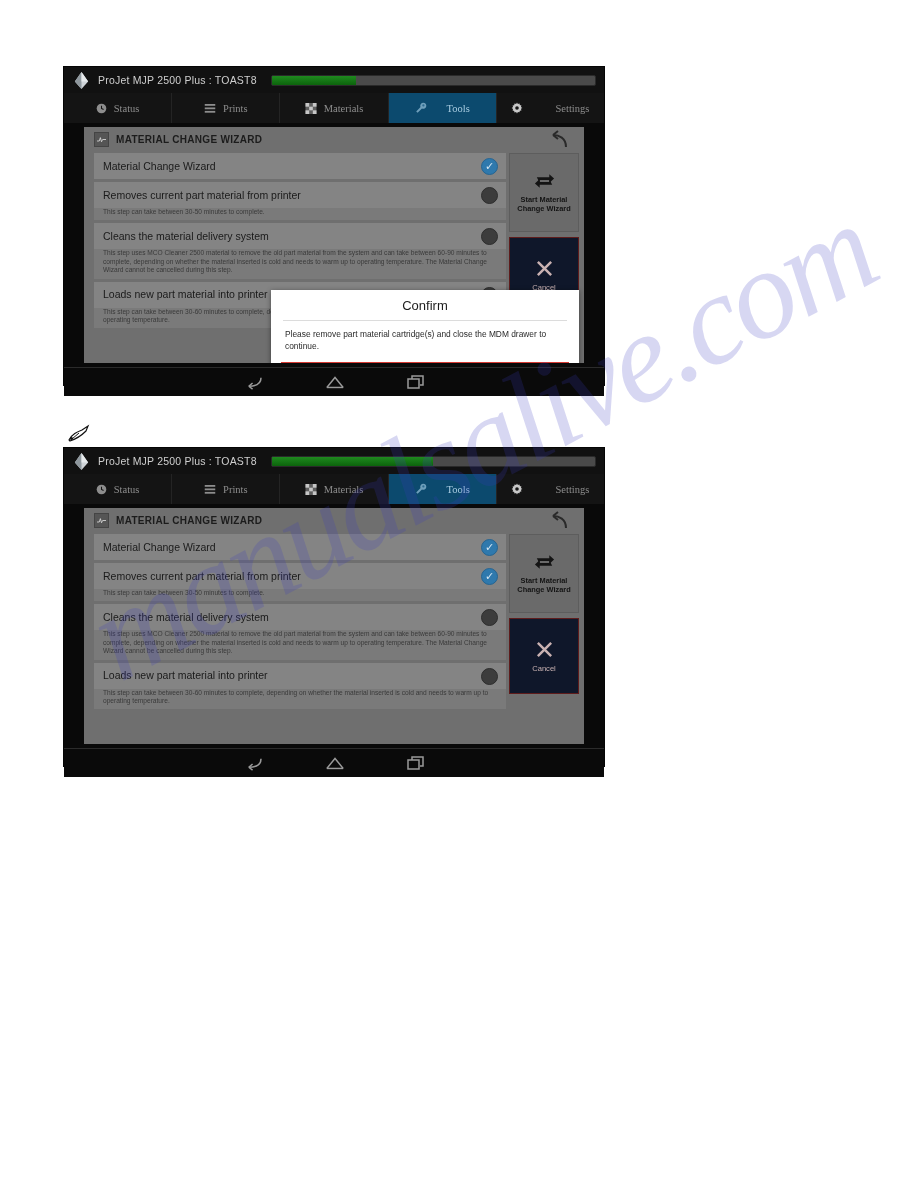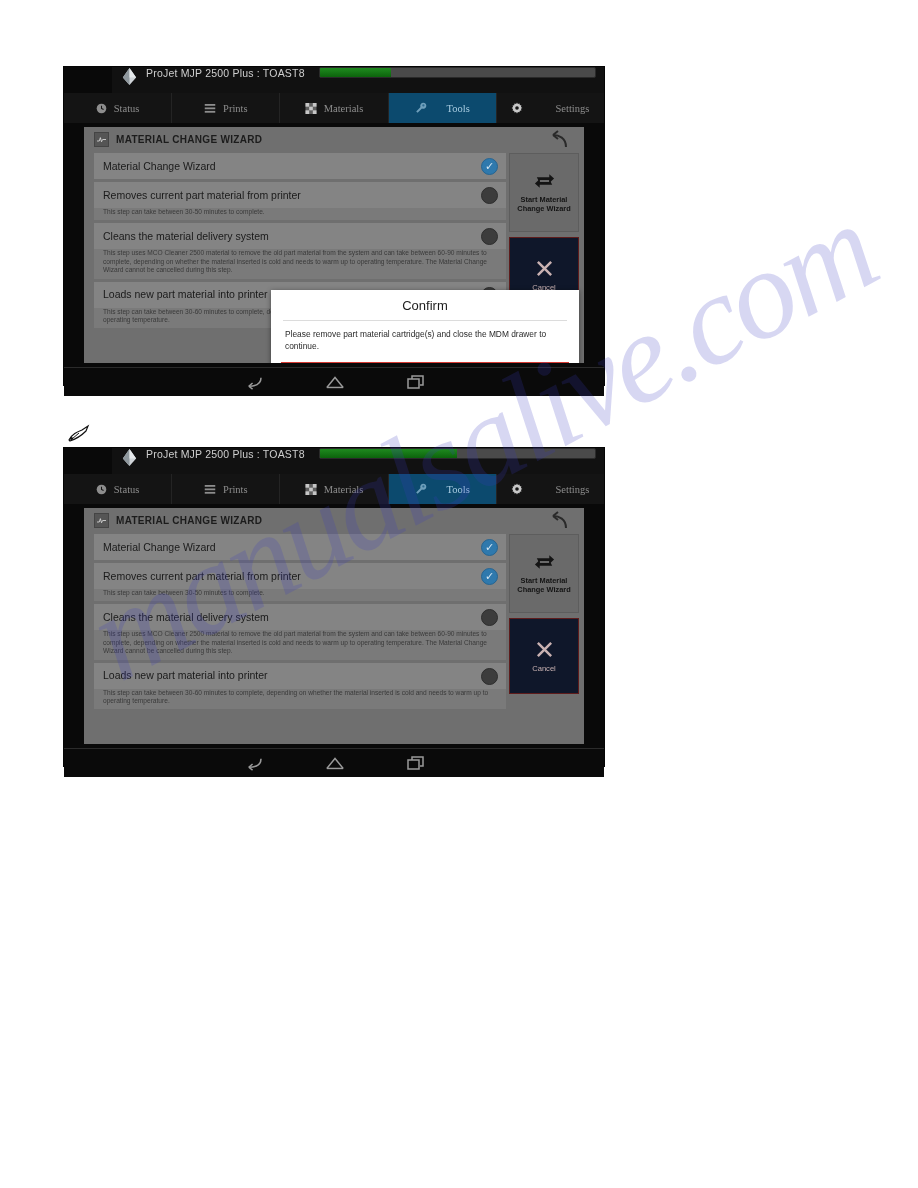--- a/index.html
+++ b/index.html
@@ -43,23 +43,23 @@
     z-index: 10;
   }
   .tablet.one { left: 63px; top: 66px; width: 542px; height: 320px; }
   .tablet.two { left: 63px; top: 447px; width: 542px; height: 320px; }
 
   
   .titlebar {
     height: 26px;
     background: #111111;
     display: flex;
+    align-items: center;
     padding: 0 8px;
     box-sizing: border-box;
-    margin-left: 48px;
   }
   .logo {
     width: 19px;
     height: 19px;
     margin-right: 7px;
     flex: none;
   }
   .title-text {
     color: #cfcfcf;
     font-size: 10.5px;

